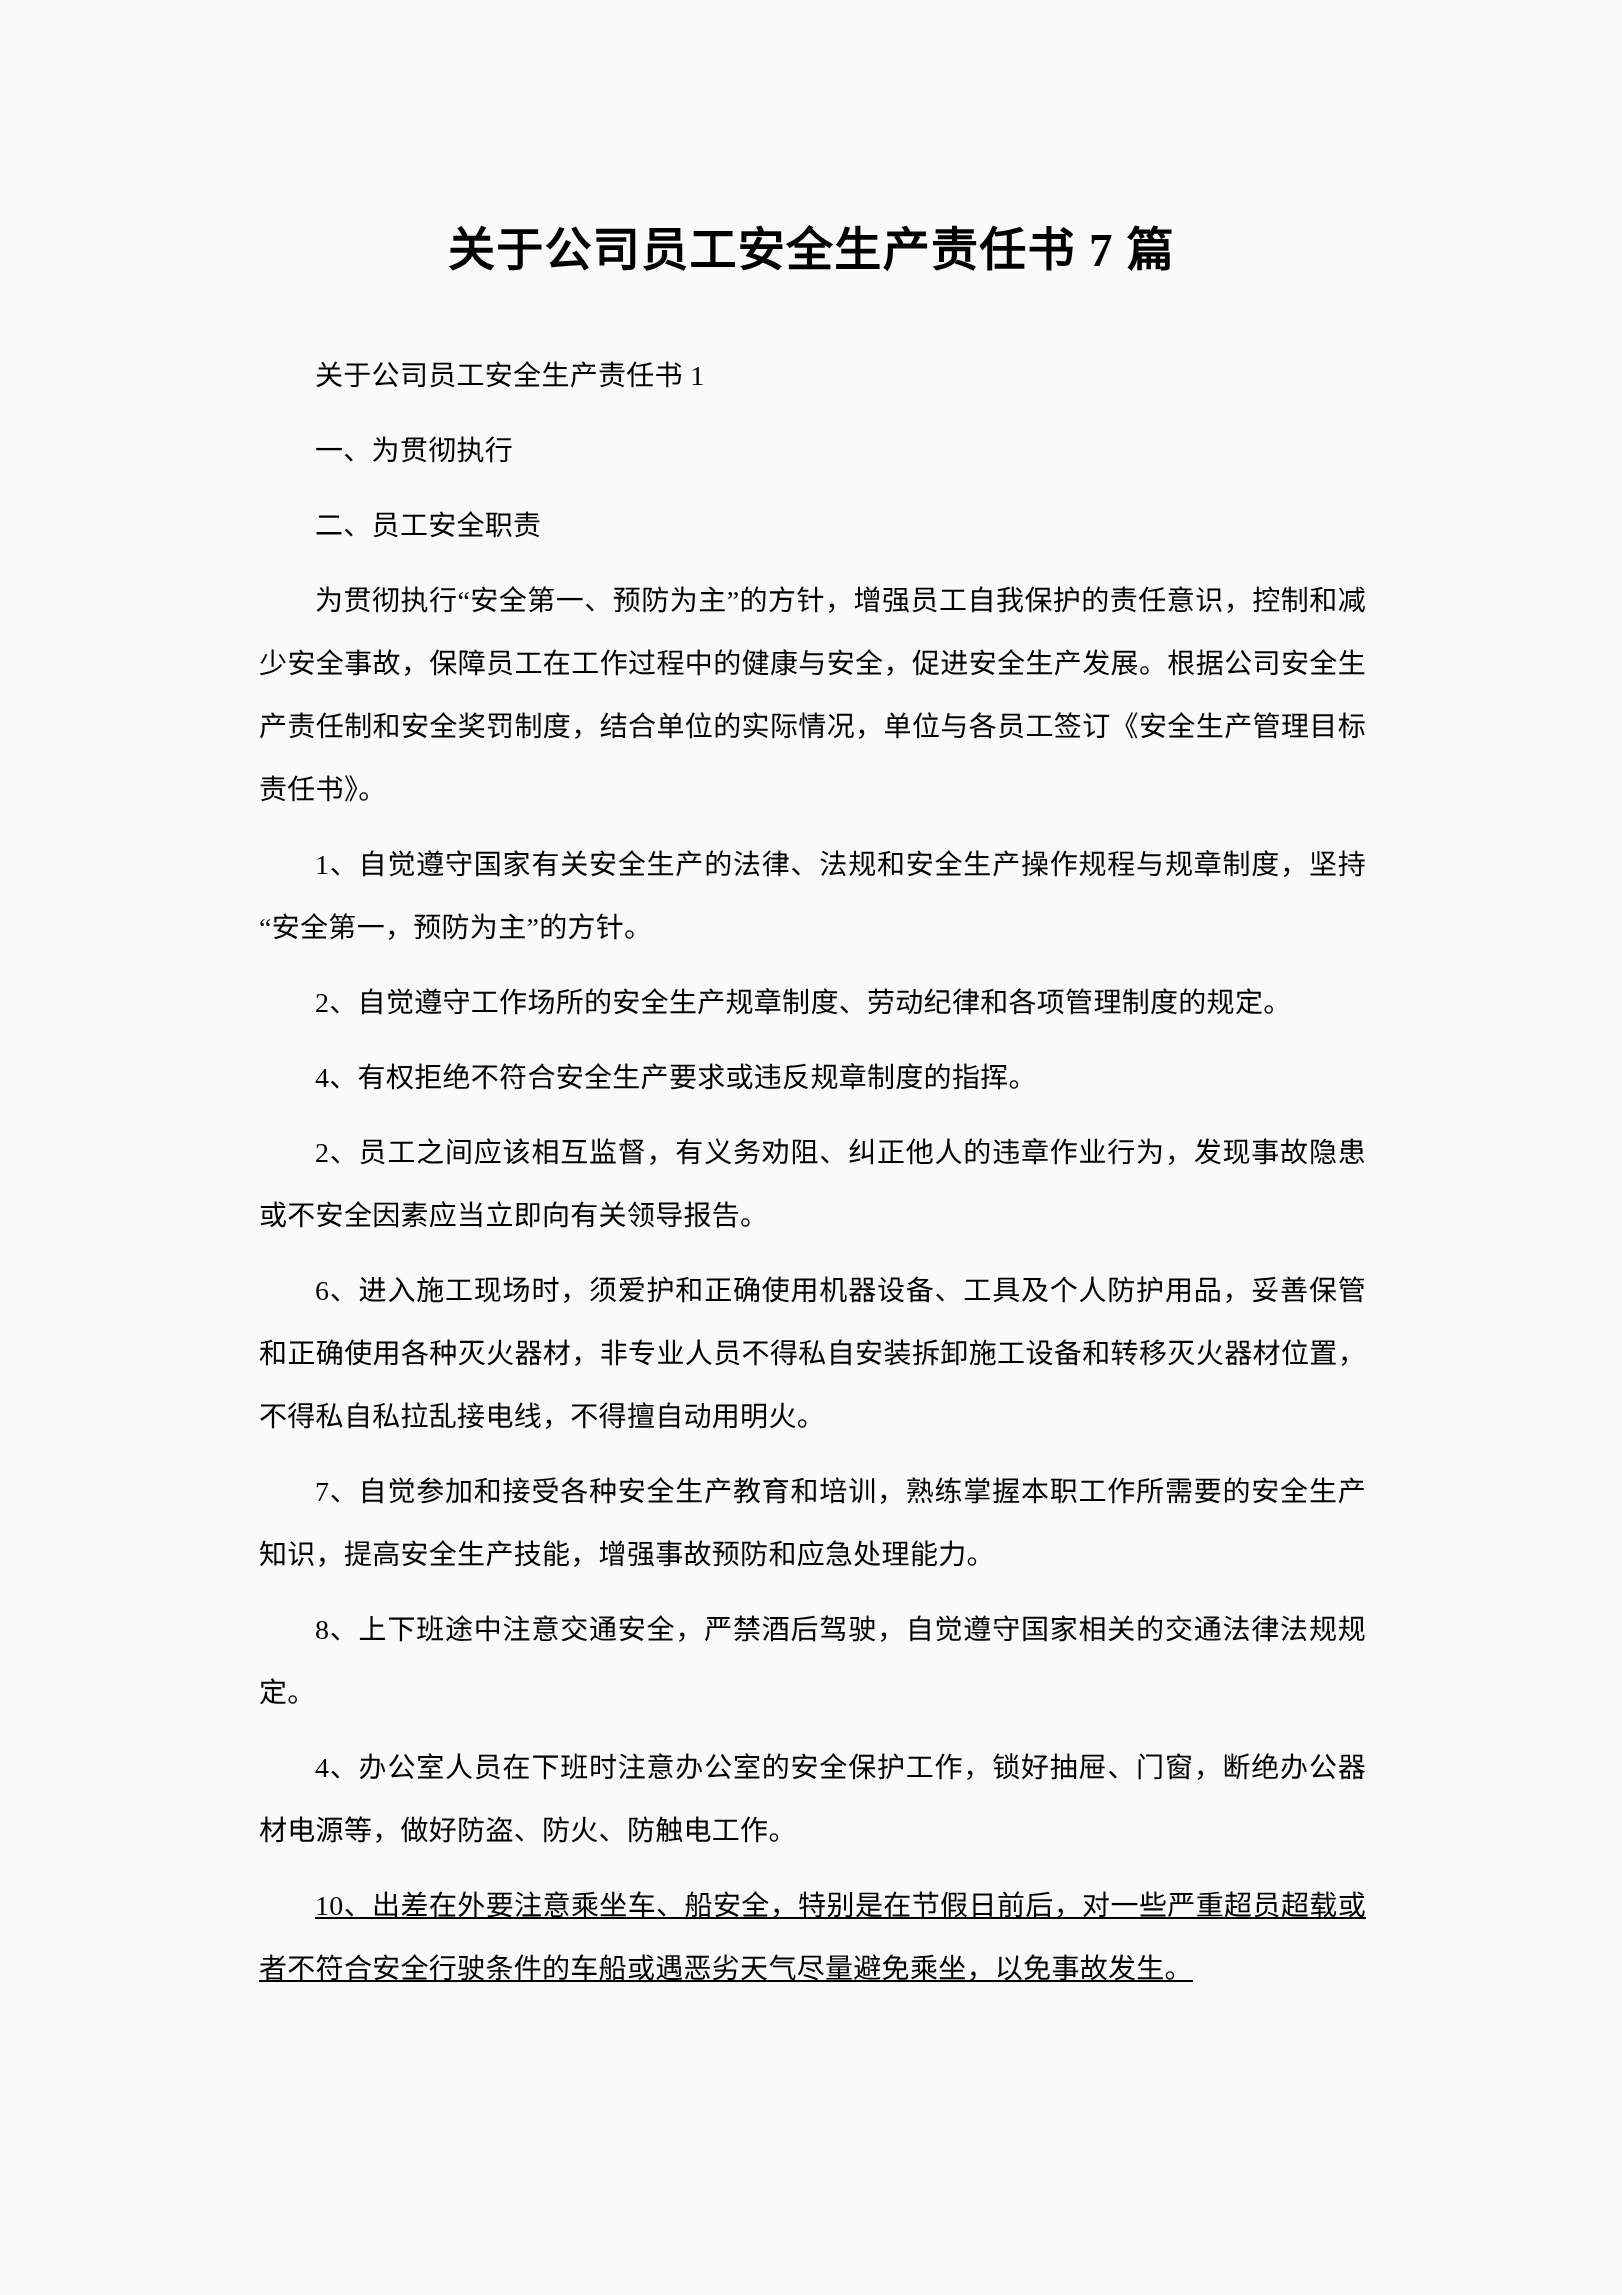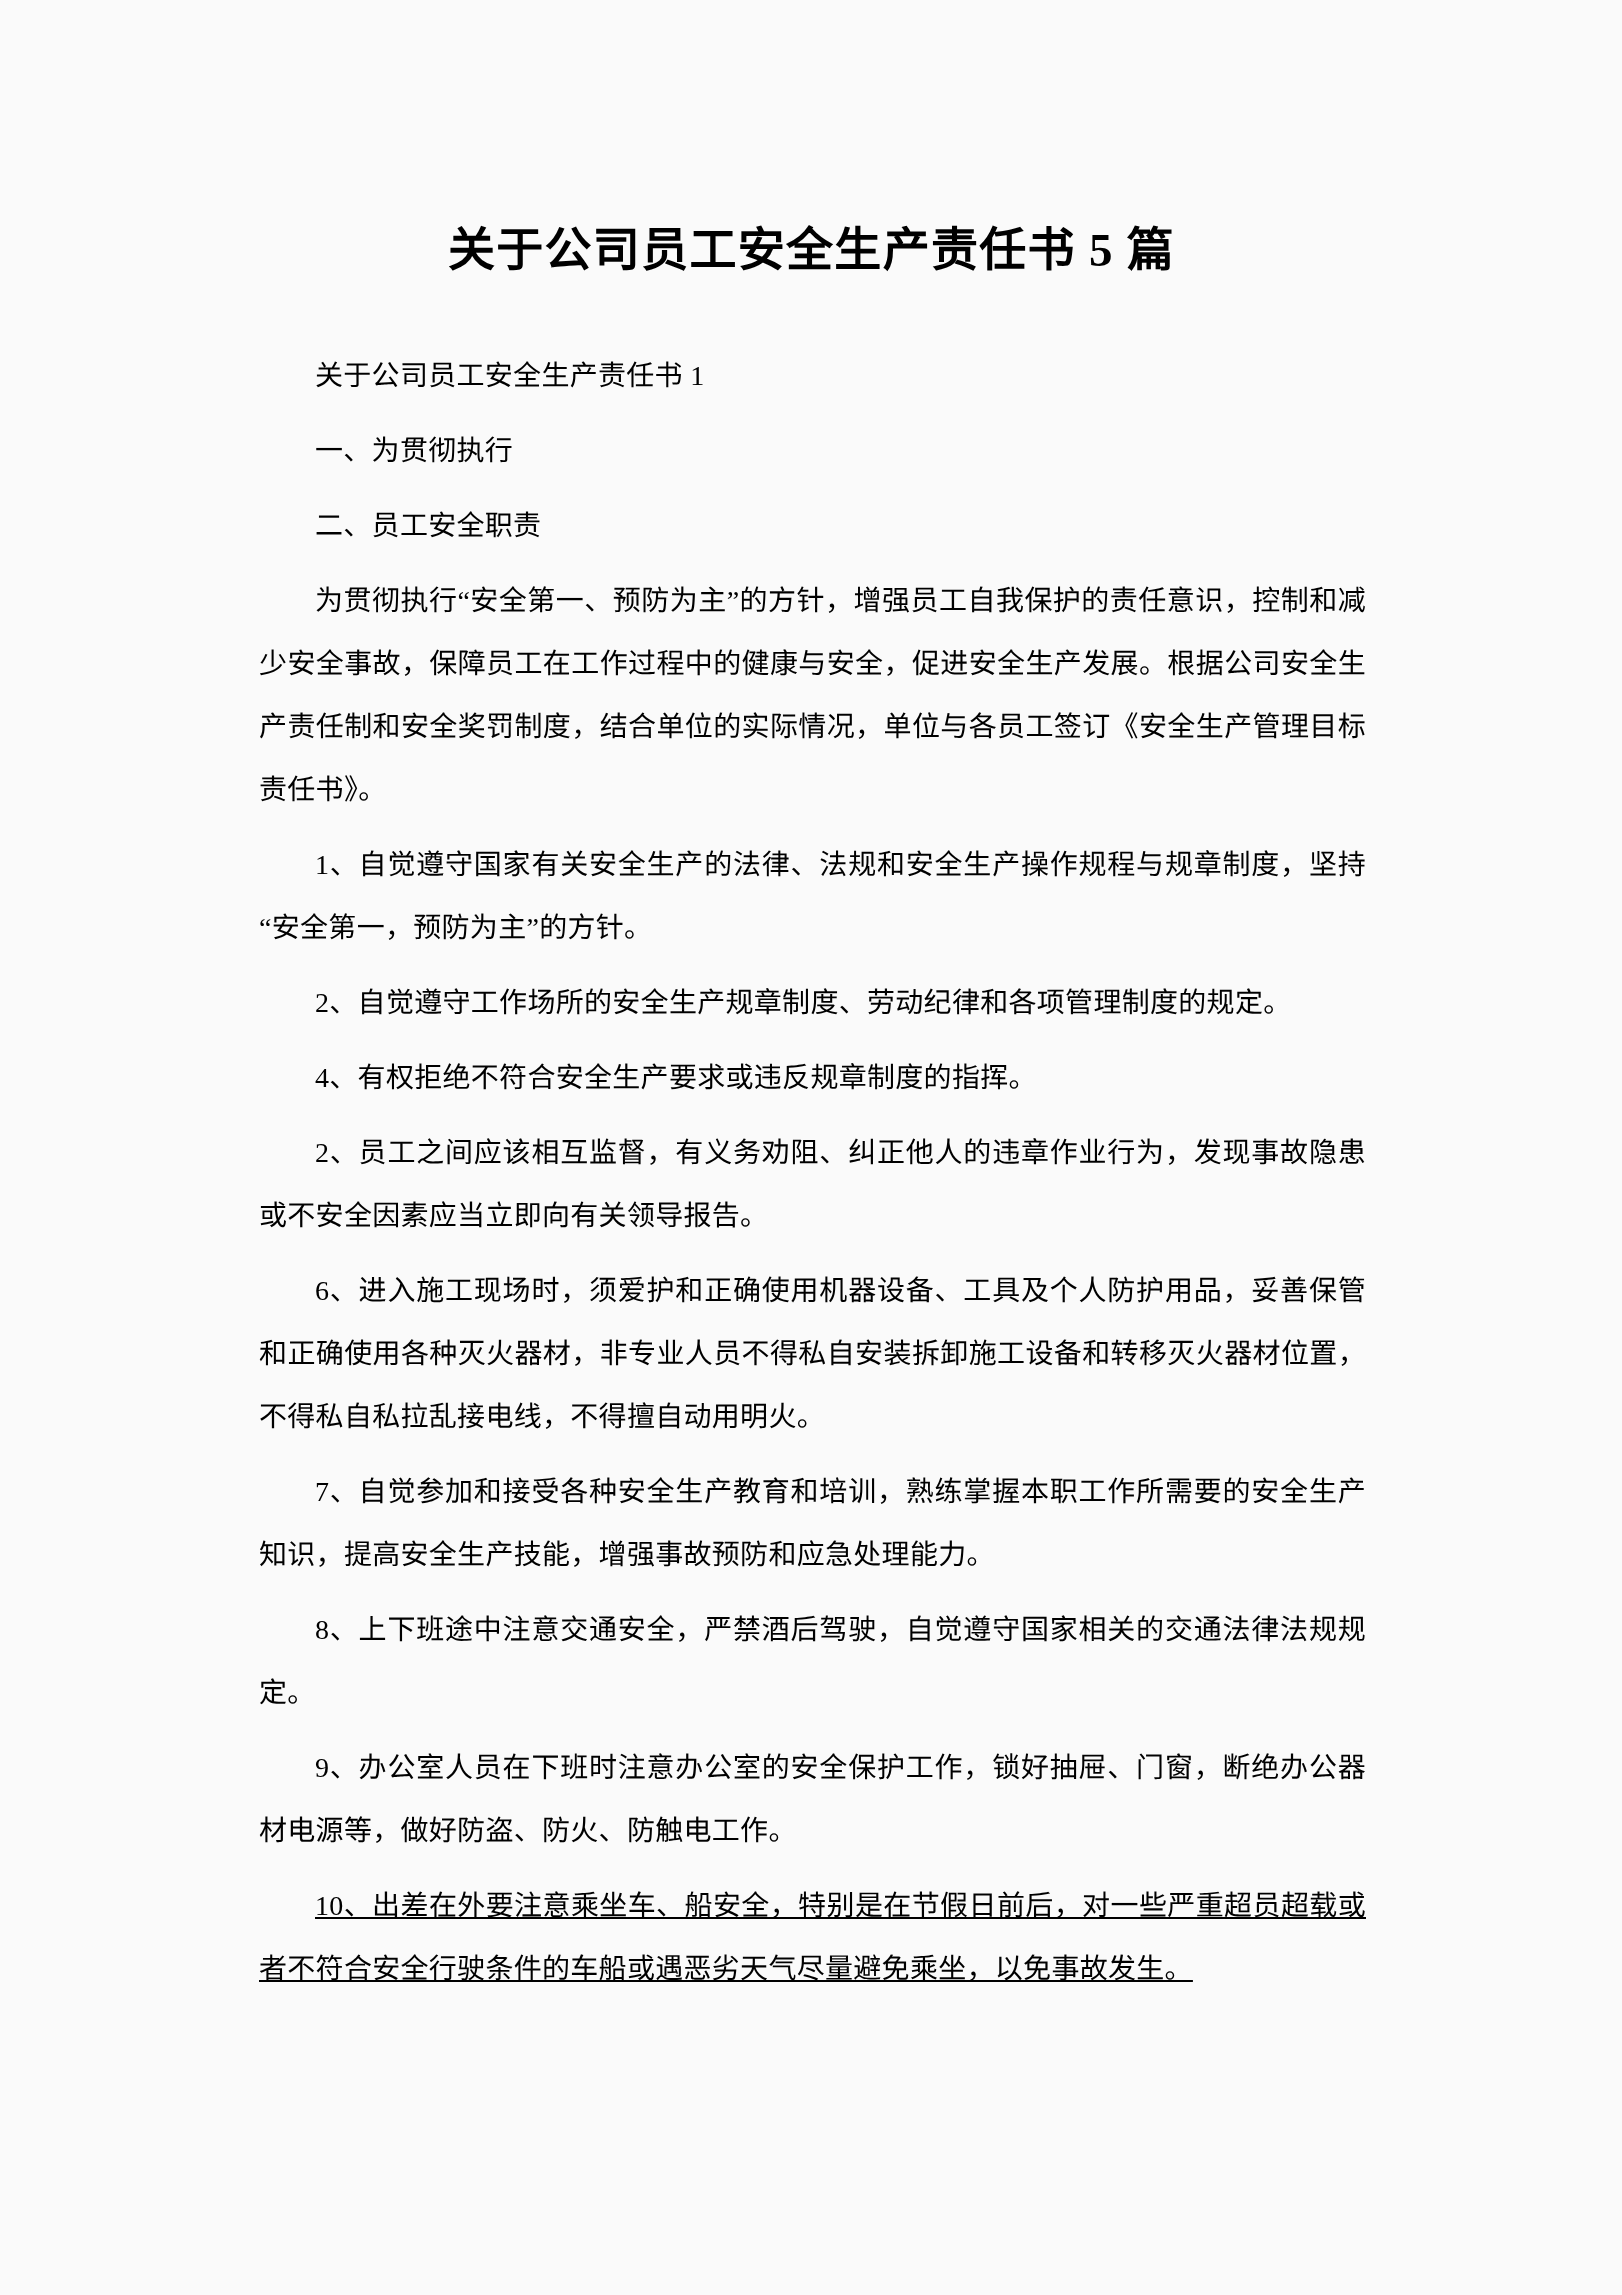--- a/index.html
+++ b/index.html
@@ -64,21 +64,21 @@
   .para:last-child {
     margin-bottom: 0;
     text-decoration: underline;
   }
 </style>
 </head>
 <body>
 
 <div class="page">
 
-  <h1 class="doc-title">关于公司员工安全生产责任书 5 篇</h1>
+  <h1 class="doc-title">关于公司员工安全生产责任书 7 篇</h1>
 
   <div class="body-block">
 
     <p class="para heading">关于公司员工安全生产责任书 1</p>
 
     <p class="para heading">一、为贯彻执行</p>
 
     <p class="para heading">二、员工安全职责</p>
 
     <p class="para">为贯彻执行“安全第一、预防为主”的方针，增强员工自我保护的责任意识，控制和减少安全事故，保障员工在工作过程中的健康与安全，促进安全生产发展。根据公司安全生产责任制和安全奖罚制度，结合单位的实际情况，单位与各员工签订《安全生产管理目标责任书》。</p>
@@ -91,20 +91,20 @@
     <p class="para">4、有权拒绝不符合安全生产要求或违反规章制度的指挥。</p>
 
     <p class="para">2、员工之间应该相互监督，有义务劝阻、纠正他人的违章作业行为，发现事故隐患或不安全因素应当立即向有关领导报告。</p>
 
     <p class="para">6、进入施工现场时，须爱护和正确使用机器设备、工具及个人防护用品，妥善保管和正确使用各种灭火器材，非专业人员不得私自安装拆卸施工设备和转移灭火器材位置，不得私自私拉乱接电线，不得擅自动用明火。</p>
 
     <p class="para">7、自觉参加和接受各种安全生产教育和培训，熟练掌握本职工作所需要的安全生产知识，提高安全生产技能，增强事故预防和应急处理能力。</p>
 
     <p class="para">8、上下班途中注意交通安全，严禁酒后驾驶，自觉遵守国家相关的交通法律法规规定。</p>
 
-    <p class="para">9、办公室人员在下班时注意办公室的安全保护工作，锁好抽屉、门窗，断绝办公器材电源等，做好防盗、防火、防触电工作。</p>
+    <p class="para">4、办公室人员在下班时注意办公室的安全保护工作，锁好抽屉、门窗，断绝办公器材电源等，做好防盗、防火、防触电工作。</p>
 
     <p class="para">10、出差在外要注意乘坐车、船安全，特别是在节假日前后，对一些严重超员超载或者不符合安全行驶条件的车船或遇恶劣天气尽量避免乘坐，以免事故发生。</p>
 
   </div>
 
 </div>
 
 
 </body></html>

